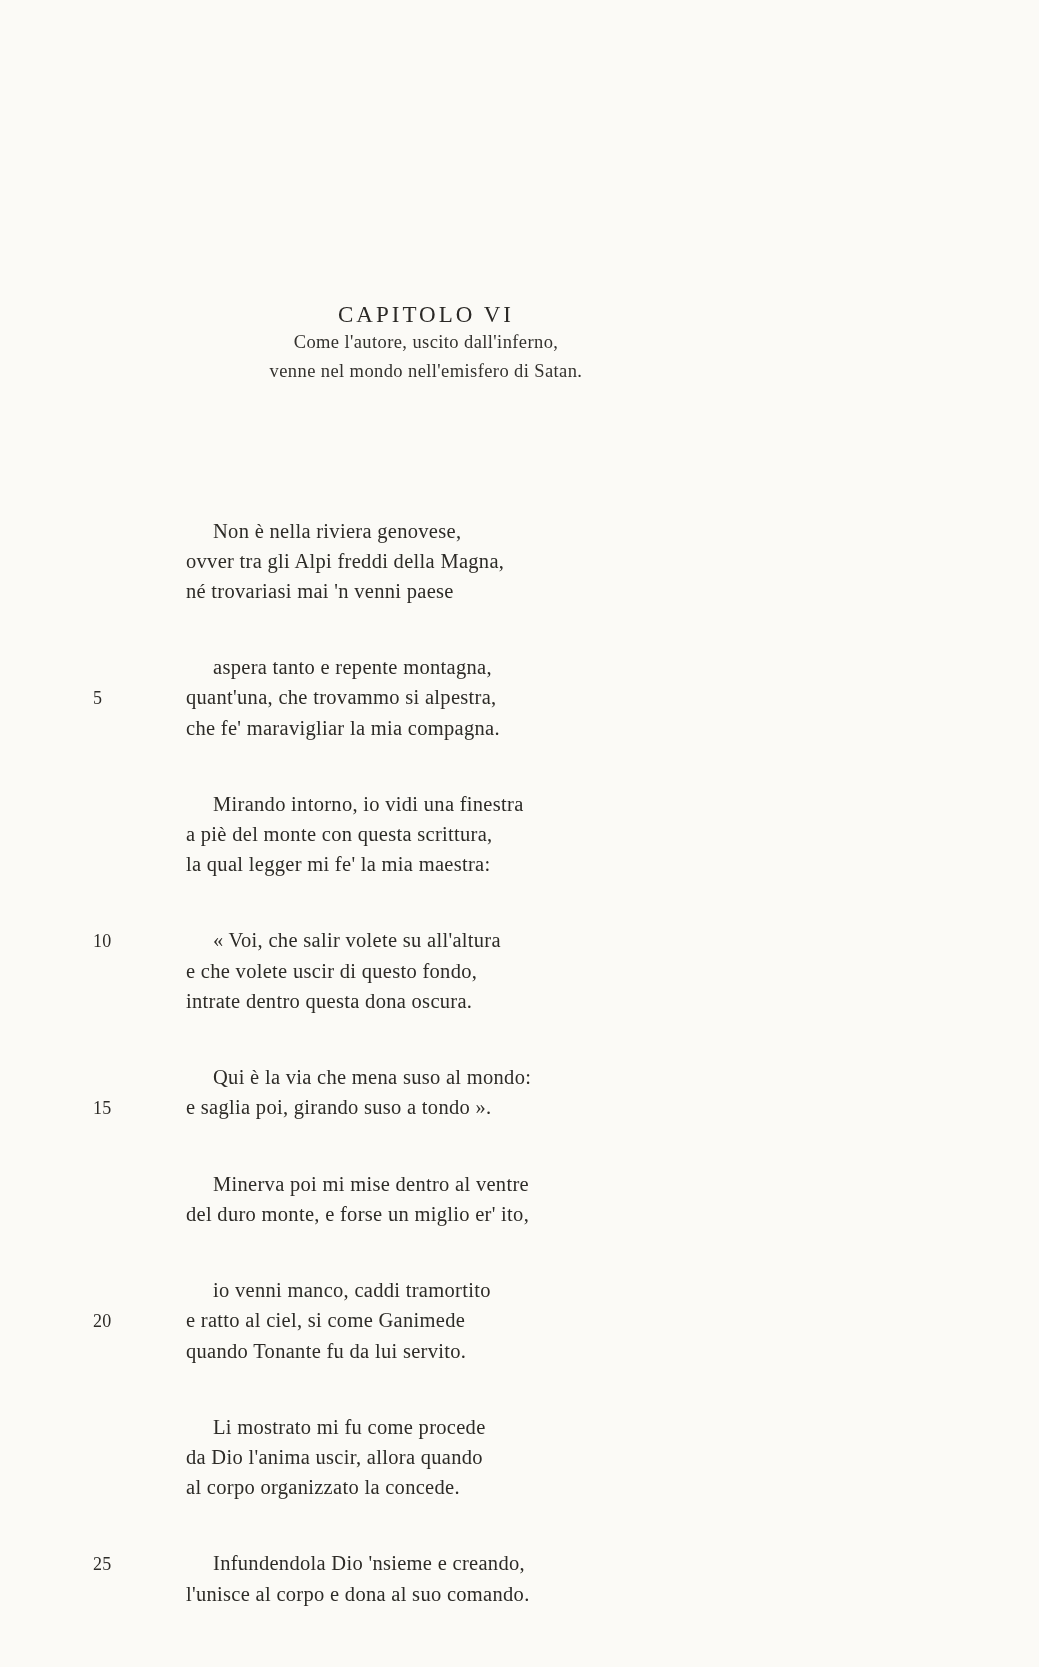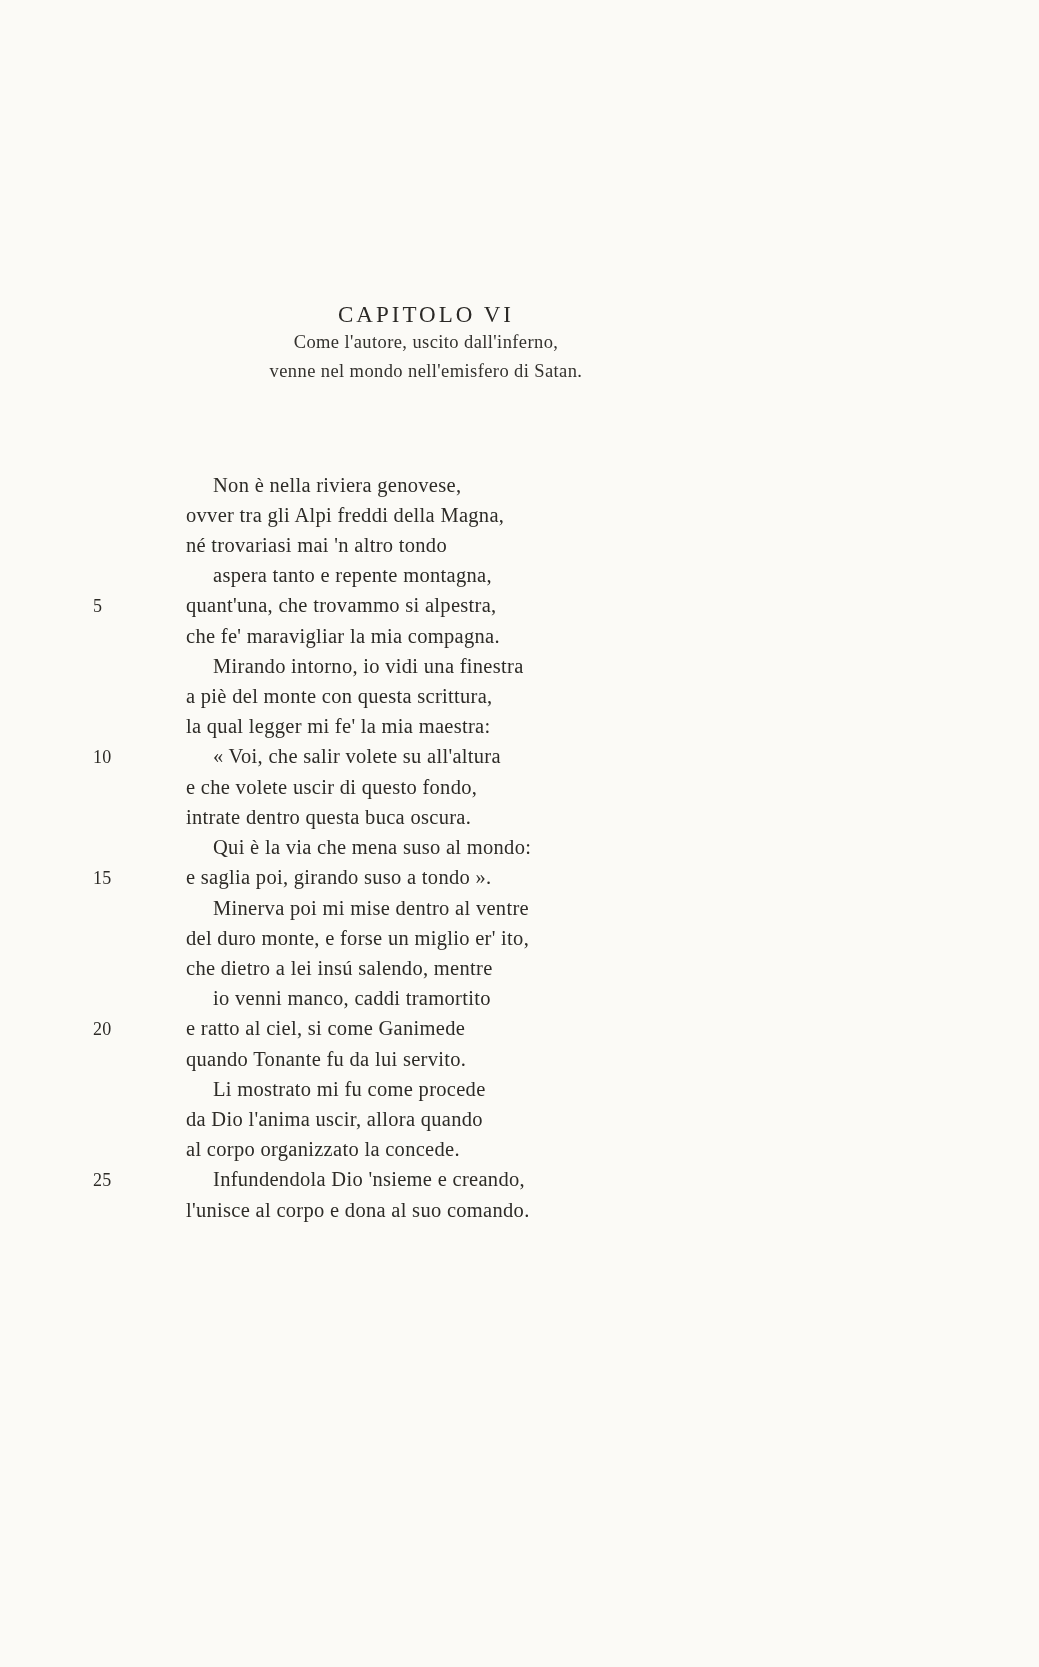--- a/index.html
+++ b/index.html
@@ -46,54 +46,53 @@
     white-space: pre;
   }
   .line-num {
     display: inline-block;
     width: 93px;
     flex: 0 0 93px;
     font-size: 18px;
     color: #2d2b27;
   }
   .line-text { color: #2d2b27; }
-  .line-text.indent { padding-left: 27px; }
+  .line-text.indent { padding-left: 27px; margin-top: 46px; }
 </style>
 </head>
 <body style="background: rgb(251, 250, 246); color: rgb(45, 43, 39);">
 
 <div class="page">
 
   <div class="heading-block">
     <h1 class="chapter-title">CAPITOLO VI</h1>
 
     <div class="chapter-subtitle">
       <div>Come l'autore, uscito dall'inferno,</div>
       <div>venne nel mondo nell'emisfero di Satan.</div>
     </div>
   </div>
 
   <div class="poem">
       <div class="poem-row"><span class="line-num"></span><span class="line-text indent">Non è nella riviera genovese,</span></div>
       <div class="poem-row"><span class="line-num"></span><span class="line-text">ovver tra gli Alpi freddi della Magna,</span></div>
-      <div class="poem-row"><span class="line-num"></span><span class="line-text">né trovariasi mai 'n altro tondo</span></div>
+      <div class="poem-row"><span class="line-num"></span><span class="line-text">né trovariasi mai 'n venni paese</span></div>
       <div class="poem-row"><span class="line-num"></span><span class="line-text indent">aspera tanto e repente montagna,</span></div>
       <div class="poem-row"><span class="line-num">5</span><span class="line-text">quant'una, che trovammo si alpestra,</span></div>
       <div class="poem-row"><span class="line-num"></span><span class="line-text">che fe' maravigliar la mia compagna.</span></div>
       <div class="poem-row"><span class="line-num"></span><span class="line-text indent">Mirando intorno, io vidi una finestra</span></div>
       <div class="poem-row"><span class="line-num"></span><span class="line-text">a piè del monte con questa scrittura,</span></div>
       <div class="poem-row"><span class="line-num"></span><span class="line-text">la qual legger mi fe' la mia maestra:</span></div>
       <div class="poem-row"><span class="line-num">10</span><span class="line-text indent">« Voi, che salir volete su all'altura</span></div>
       <div class="poem-row"><span class="line-num"></span><span class="line-text">e che volete uscir di questo fondo,</span></div>
-      <div class="poem-row"><span class="line-num"></span><span class="line-text">intrate dentro questa buca oscura.</span></div>
+      <div class="poem-row"><span class="line-num"></span><span class="line-text">intrate dentro questa dona oscura.</span></div>
       <div class="poem-row"><span class="line-num"></span><span class="line-text indent">Qui è la via che mena suso al mondo:</span></div>
       <div class="poem-row"><span class="line-num">15</span><span class="line-text">e saglia poi, girando suso a tondo ».</span></div>
       <div class="poem-row"><span class="line-num"></span><span class="line-text indent">Minerva poi mi mise dentro al ventre</span></div>
       <div class="poem-row"><span class="line-num"></span><span class="line-text">del duro monte, e forse un miglio er' ito,</span></div>
-      <div class="poem-row"><span class="line-num"></span><span class="line-text">che dietro a lei insú salendo, mentre</span></div>
       <div class="poem-row"><span class="line-num"></span><span class="line-text indent">io venni manco, caddi tramortito</span></div>
       <div class="poem-row"><span class="line-num">20</span><span class="line-text">e ratto al ciel, si come Ganimede</span></div>
       <div class="poem-row"><span class="line-num"></span><span class="line-text">quando Tonante fu da lui servito.</span></div>
       <div class="poem-row"><span class="line-num"></span><span class="line-text indent">Li mostrato mi fu come procede</span></div>
       <div class="poem-row"><span class="line-num"></span><span class="line-text">da Dio l'anima uscir, allora quando</span></div>
       <div class="poem-row"><span class="line-num"></span><span class="line-text">al corpo organizzato la concede.</span></div>
       <div class="poem-row"><span class="line-num">25</span><span class="line-text indent">Infundendola Dio 'nsieme e creando,</span></div>
       <div class="poem-row"><span class="line-num"></span><span class="line-text">l'unisce al corpo e dona al suo comando.</span></div>
     </div>
 

